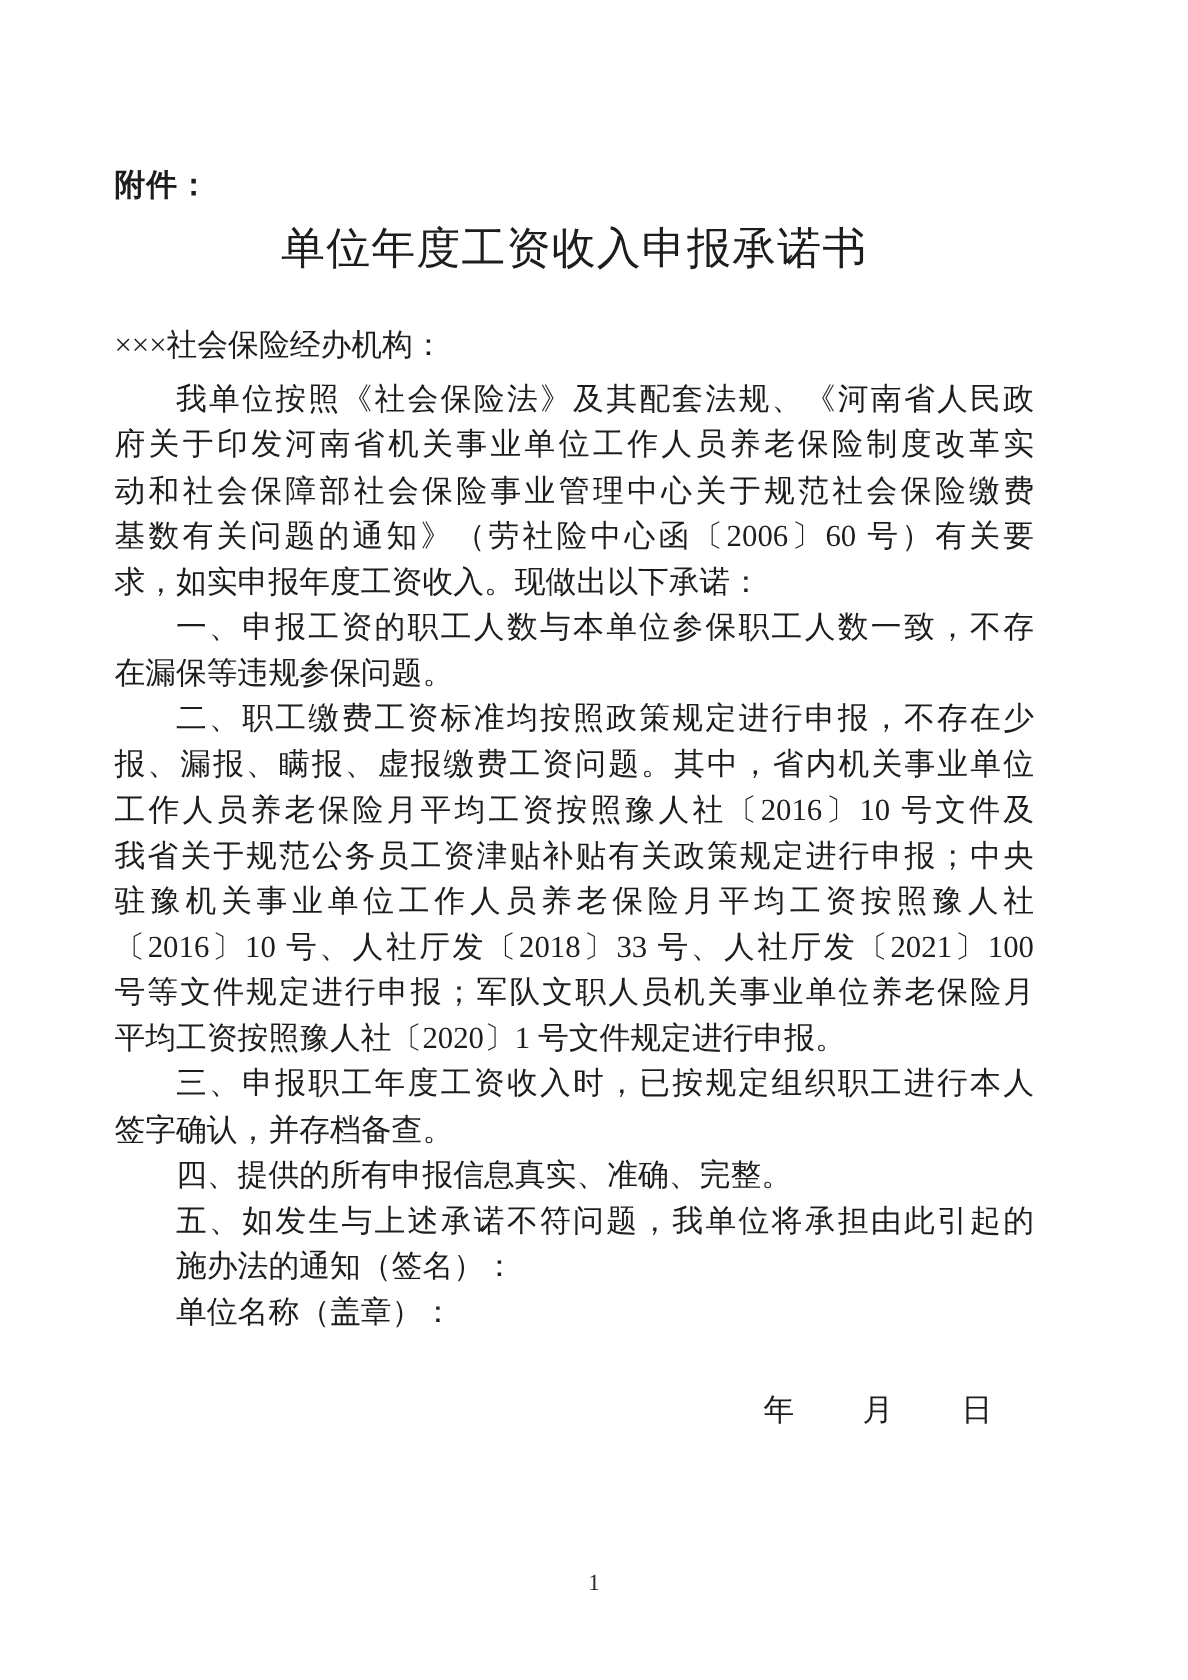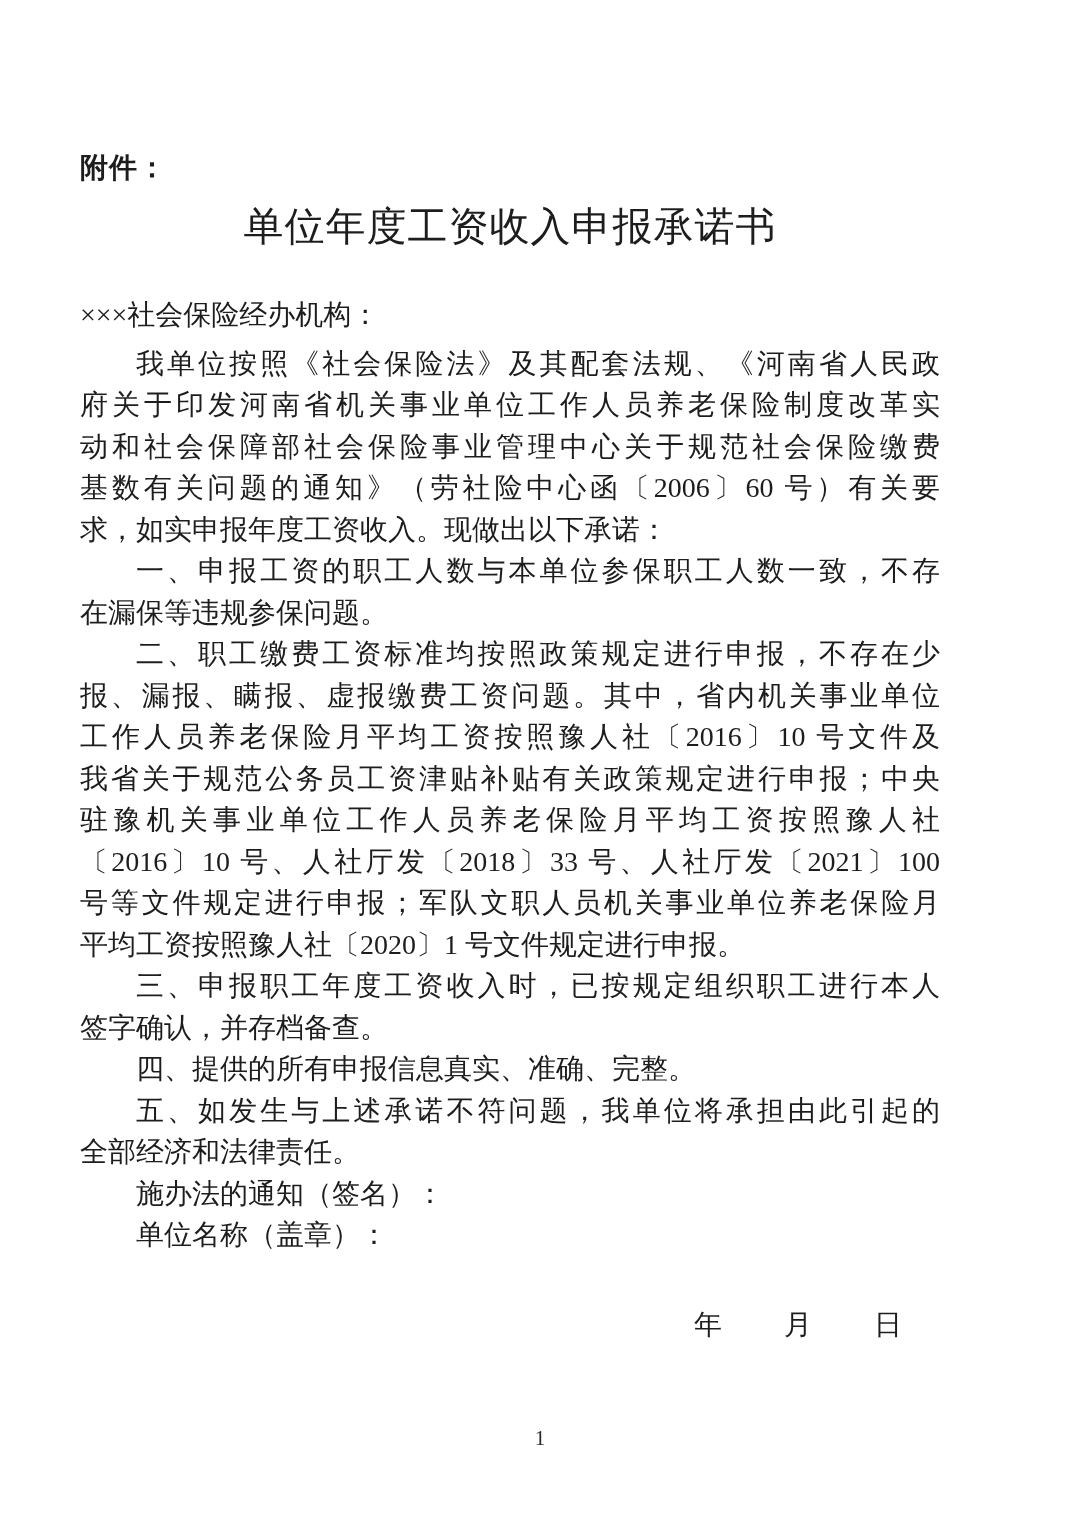--- a/index.html
+++ b/index.html
@@ -9,21 +9,21 @@
   }
   .page {
     position: relative;
     width: 1080px;
     height: 1527px;
     background: #ffffff;
     color: #1d1d1d;
     font-family: "Liberation Serif", "DejaVu Serif", serif;
     overflow: hidden;
     box-sizing: border-box;
-    padding: 148px 140px 0 80px;
+    padding: 148px 140px 0 104px;
   }
   .attachment-label {
     font-family: "Liberation Sans", "DejaVu Sans", sans-serif;
     font-weight: bold;
     font-size: 28px;
     line-height: 40px;
     letter-spacing: 1px;
   }
   .doc-title {
     font-family: "Liberation Sans", "DejaVu Sans", sans-serif;
@@ -98,21 +98,20 @@
     <div class="line jl">工作人员养老保险月平均工资按照豫人社〔2016〕10 号文件及</div>
     <div class="line jl">我省关于规范公务员工资津贴补贴有关政策规定进行申报；中央</div>
     <div class="line jl">驻豫机关事业单位工作人员养老保险月平均工资按照豫人社</div>
     <div class="line jl">〔2016〕10 号、人社厅发〔2018〕33 号、人社厅发〔2021〕100</div>
     <div class="line jl">号等文件规定进行申报；军队文职人员机关事业单位养老保险月</div>
     <div class="line">平均工资按照豫人社〔2020〕1 号文件规定进行申报。</div>
     <div class="line indent jl">三、申报职工年度工资收入时，已按规定组织职工进行本人</div>
     <div class="line">签字确认，并存档备查。</div>
     <div class="line indent">四、提供的所有申报信息真实、准确、完整。</div>
     <div class="line indent jl">五、如发生与上述承诺不符问题，我单位将承担由此引起的</div>
-    <div class="line">全部经济和法律责任。</div>
     <div class="line indent">施办法的通知（签名）：</div>
     <div class="line indent">单位名称（盖章）：</div>
 
     <div class="date-line">年　　月　　日</div>
   </div>
 
   <div class="page-number">1</div>
 
 </div>
 

